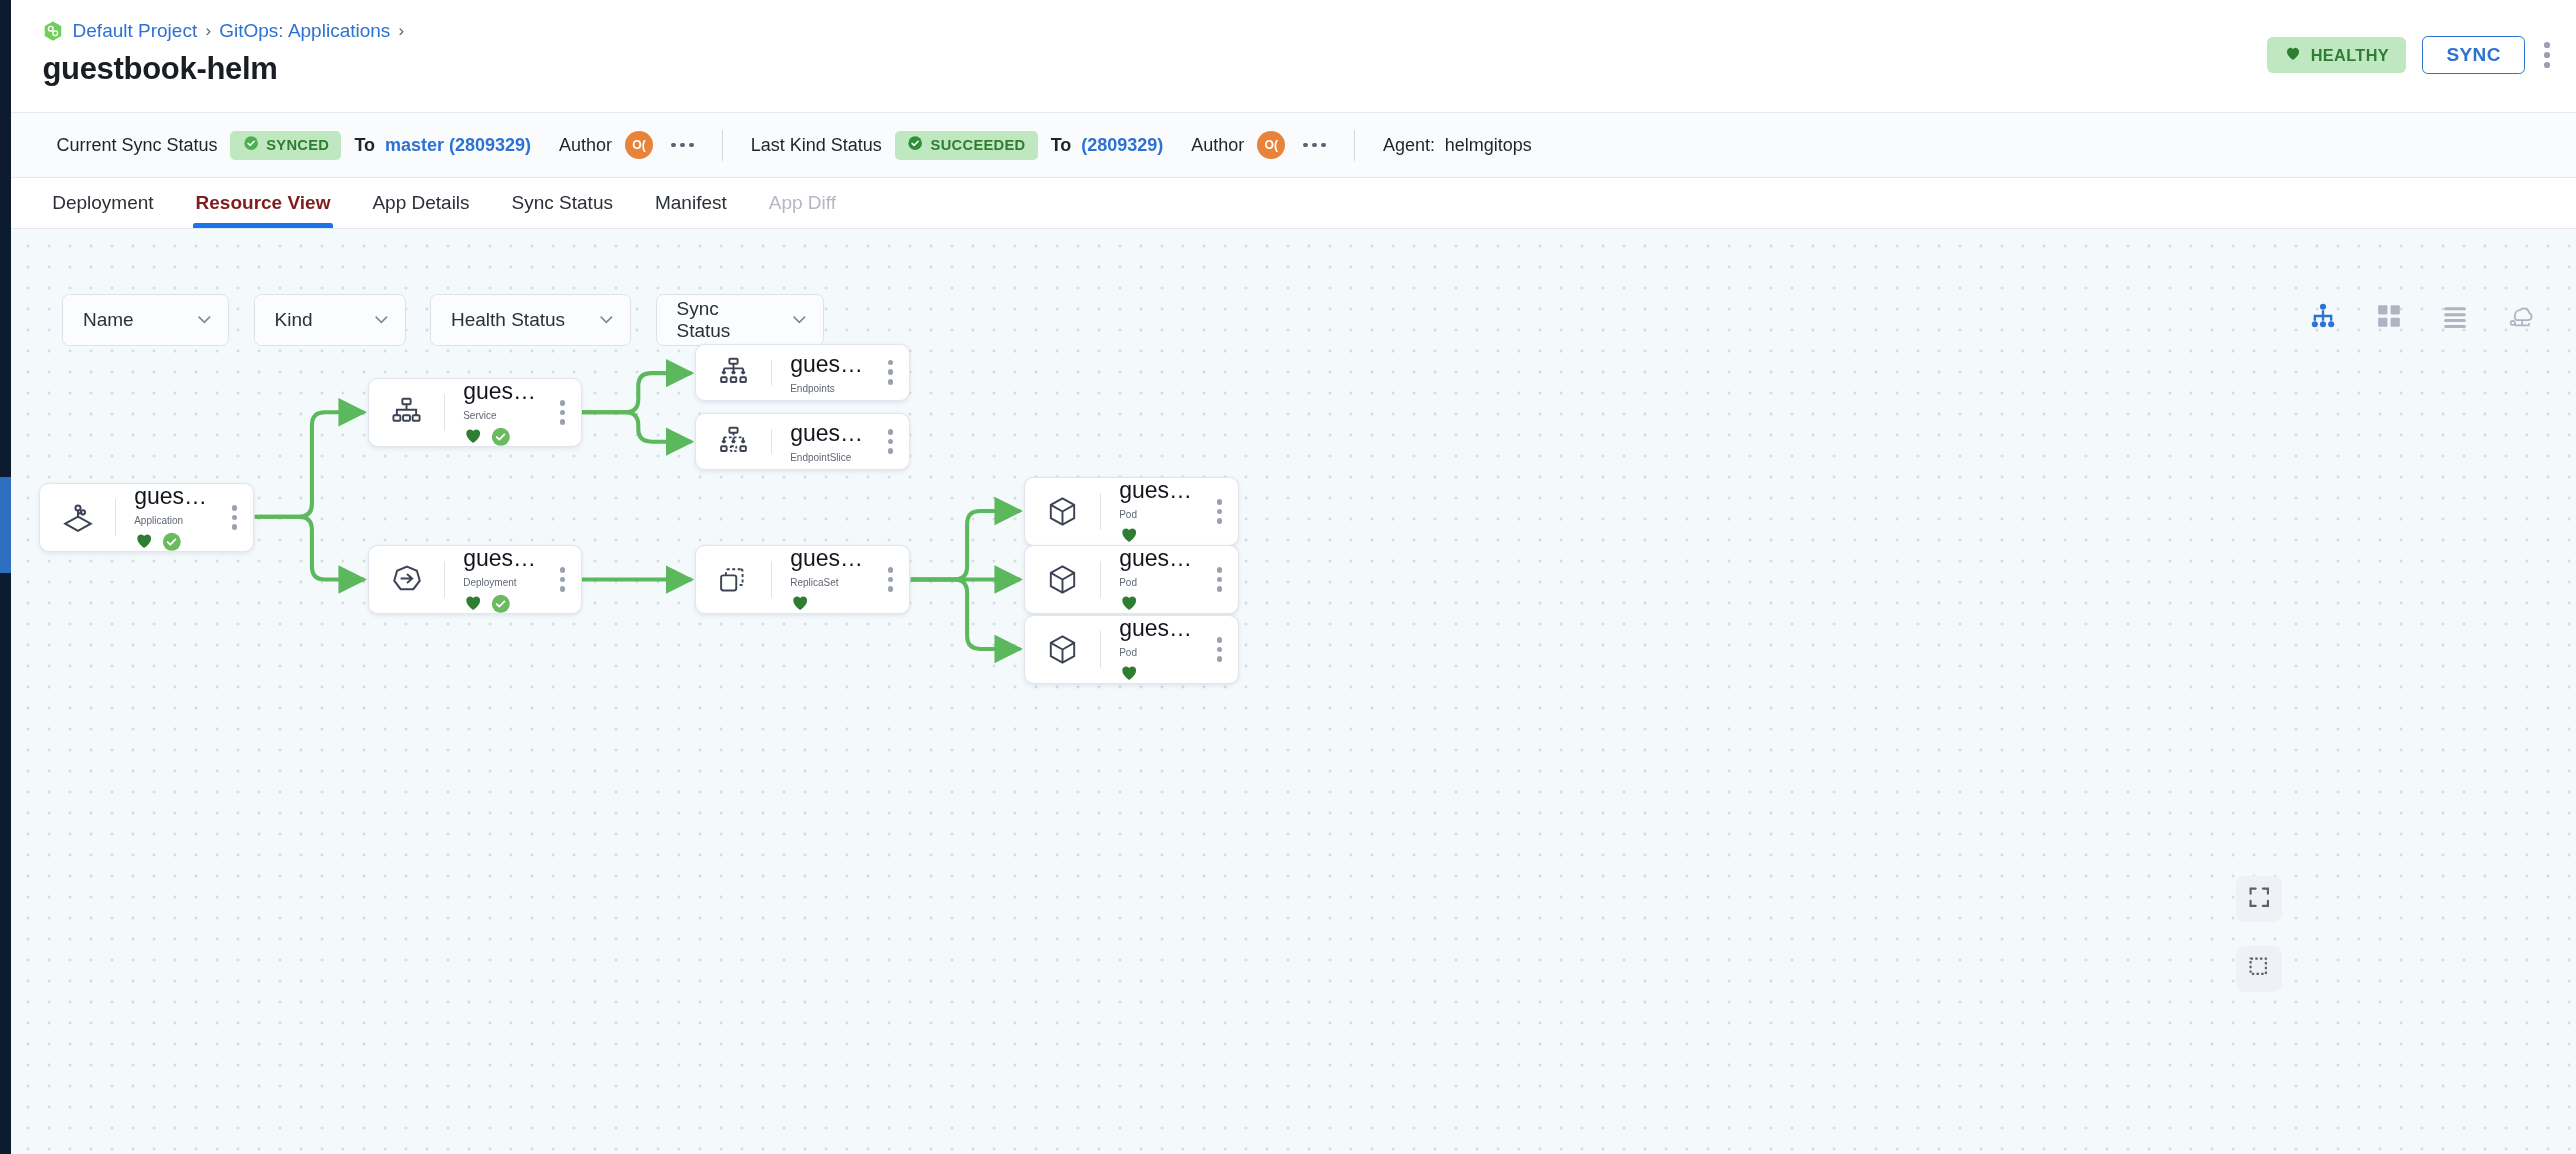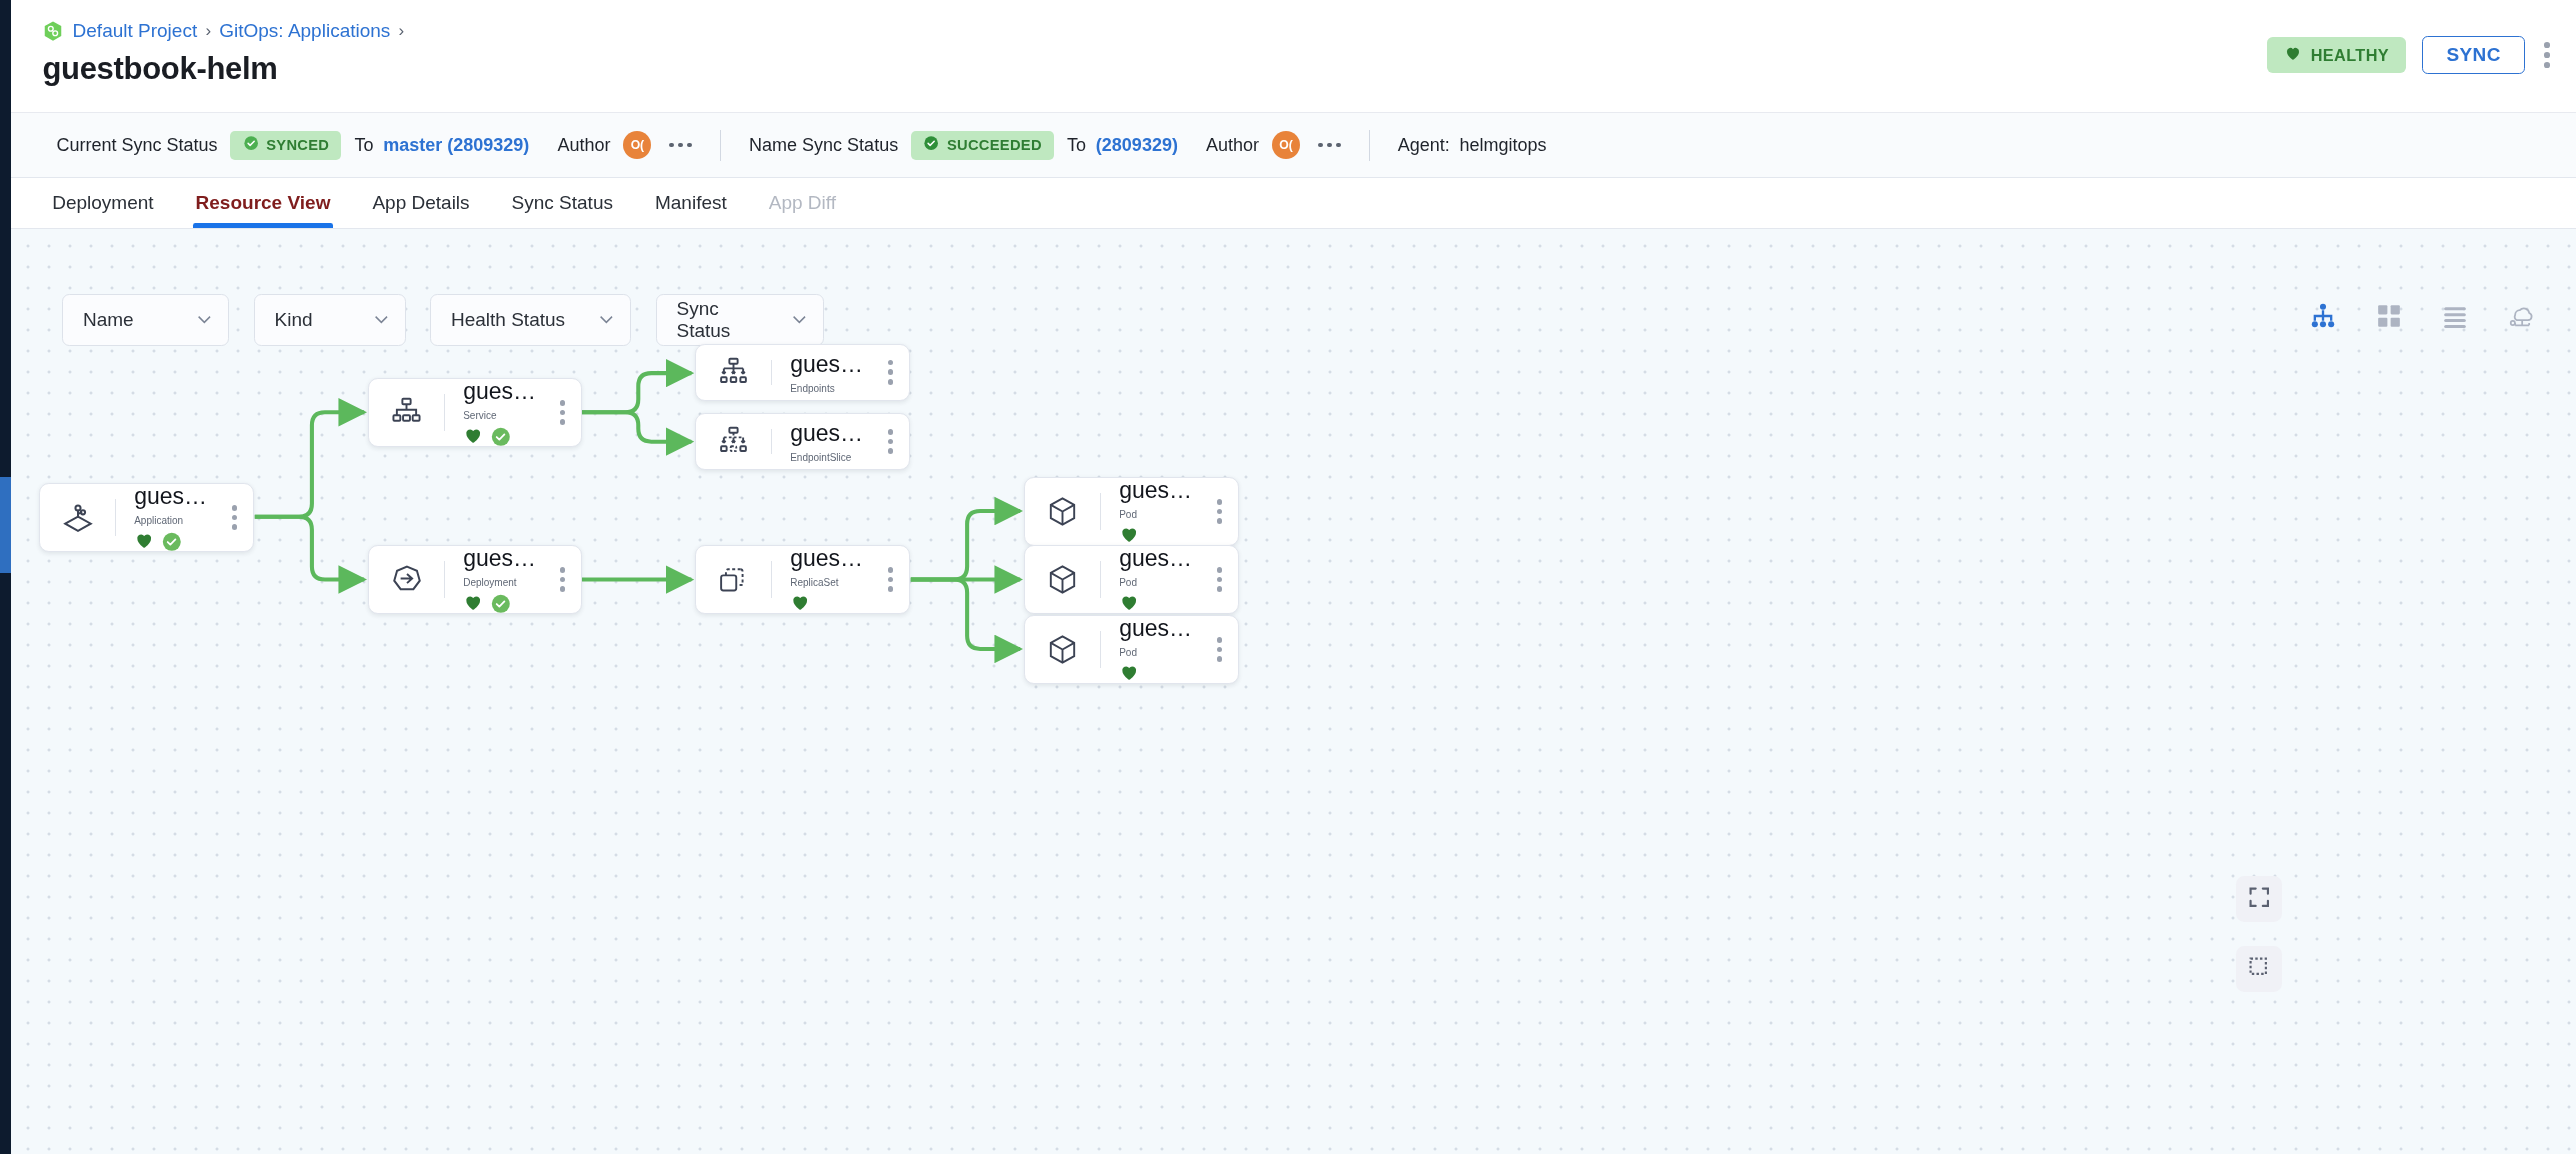--- a/index.html
+++ b/index.html
@@ -76,21 +76,21 @@
     font-size: 18px; color: #1f232b;
   }
   .sb-label { color: #1f232b; white-space: nowrap; }
   .sb-pill {
     display: flex; align-items: center; gap: 7.3px;
     background: #bfe8c0; color: #2f7d32;
     border-radius: 4.9px; height: 29px; padding: 0 12.2px;
     font-size: 14.7px; font-weight: bold; letter-spacing: 0.3px;
     margin: 0 13px;
   }
-  .sb-to { color: #1f232b; margin-right: 9.8px; }
+  .sb-to { color: #1f232b; margin-right: 9.8px; font-weight: bold; }
   .sb-rev { color: #2d72d2; font-weight: bold; white-space: nowrap; }
   .sb-author { margin-left: 28px; margin-right: 13px; }
   .avatar {
     width: 28px; height: 28px; border-radius: 50%;
     background: #e8833a; color: #ffffff;
     display: flex; align-items: center; justify-content: center;
     font-size: 12.2px; font-weight: bold; overflow: hidden;
   }
   .kebab-h { display: flex; gap: 4.1px; align-items: center; margin-left: 18px; cursor: pointer; }
   .kebab-h i { width: 4.9px; height: 4.9px; border-radius: 50%; background: #5c6370; display: block; }
@@ -271,21 +271,21 @@
   <span class="sb-author">Author</span>
   <span class="avatar">O(</span>
   <span class="kebab-h">
       <i></i>
       <i></i>
       <i></i>
     </span>
 
   <span class="sb-div"></span>
 
-  <span class="sb-label">Name Sync Status</span>
+  <span class="sb-label">Last Kind Status</span>
   <span class="sb-pill">
     <span>
       <svg width="16.3" height="16.3" viewBox="0 0 24 24">
           <circle cx="12" cy="12" r="10" fill="#2f8f39"></circle>
           <path d="M7.5 12.3l3 3 6-6.2" fill="none" stroke="#fff" stroke-width="2.2" stroke-linecap="round" stroke-linejoin="round"></path>
         </svg>
     </span>
     <span>SUCCEEDED</span>
   </span>
   <span class="sb-to">To</span>

